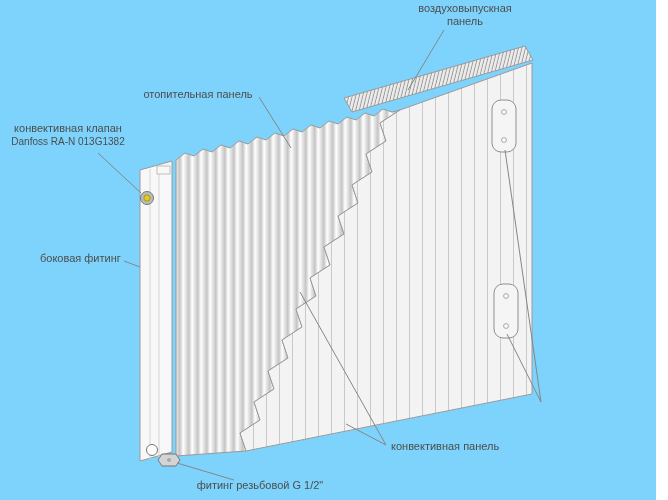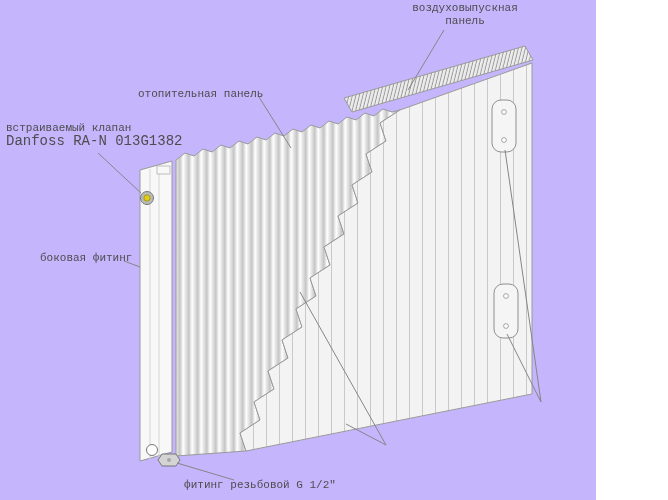--- a/index.html
+++ b/index.html
@@ -1,27 +1,27 @@
 <!DOCTYPE html>
 <html><head>
 <meta charset="utf-8">
 <style>
   html,body{margin:0;padding:0;background:#ffffff;}
   .stage{
-    position:relative;width:596px;height:500px;background:#c4b5fd;overflow:hidden;
-    font-family:Liberation Mono, monospace;
+    position:relative;width:656px;height:500px;background:#7dd3fc;overflow:hidden;
+    font-family:Liberation Sans, sans-serif;
   }
   .stage svg{position:absolute;left:0;top:0;}
   .label{
     position:absolute;font-size:11px;color:#4d4d4d;line-height:13px;white-space:nowrap;
   }
   .label .ln{display:block;}
-  .label .sub{font-size:14px;}
+  .label .sub{font-size:10px;}
   .center{text-align:center;}
-  .rightal{text-align:right;}
+  .rightal{text-align:center;}
 </style>
 </head>
 <body>
 
 <div class="stage">
 
   <svg width="668" height="500" viewBox="0 0 668 500">
     <defs>
       <linearGradient id="pg" x1="0" y1="0" x2="1" y2="0">
         <stop offset="0" stop-color="#c8c8c8"></stop>
@@ -92,27 +92,30 @@
   <div class="label center" style="left:385px;top:2px;width:160px">
     <span class="ln">воздуховыпускная</span>
     <span class="ln">панель</span>
   </div>
 
   <div class="label rightal" style="left:138px;top:88px;width:120px">
     <span class="ln">отопительная панель</span>
   </div>
 
   <div class="label center" style="left:6px;top:122px;width:124px">
-    <span class="ln">встраиваемый клапан</span>
+    <span class="ln">конвективная клапан</span>
     <span class="ln sub">Danfoss RA-N 013G1382</span>
   </div>
 
   <div class="label" style="left:40px;top:252px">
     <span class="ln">боковая фитинг</span>
   </div>
 
 
+  <div class="label" style="left:391px;top:440px">
+    <span class="ln">конвективная панель</span>
+  </div>
 
   <div class="label center" style="left:178px;top:479px;width:164px">
     <span class="ln">фитинг резьбовой G 1/2"</span>
   </div>
 
 </div>
 
 </body></html>

